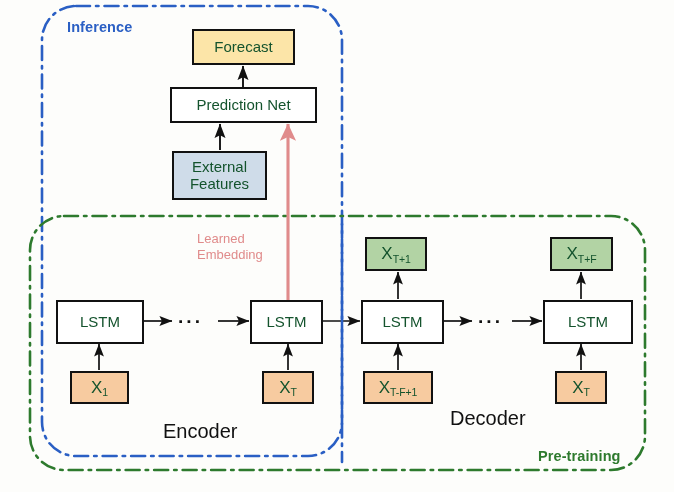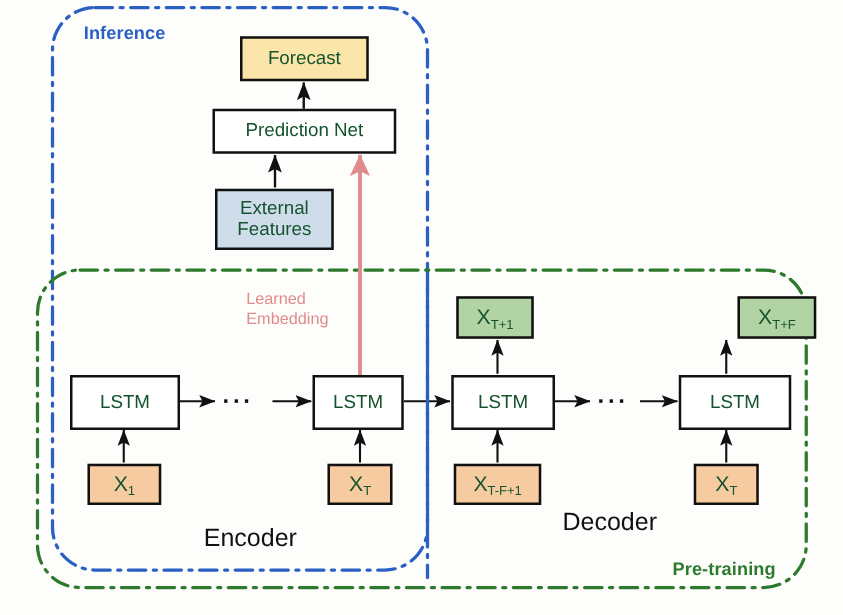--- a/index.html
+++ b/index.html
@@ -192,21 +192,21 @@
   </div>
 
   <div class="node" style="left:361px; top:300px; width:83px; height:44px;">LSTM</div>
 
   <div class="node inputbox" style="left:363px; top:371px; width:70px; height:33px;align-items:center;">
     <span class="var"><span>X</span><sub>T-F+1</sub></span>
   </div>
 
   <div class="ellipsis" style="left:478px; top:312px;">···</div>
 
-  <div class="node outputbox" style="left:550px; top:237px; width:63px; height:34px;margin-left:40px;">
+  <div class="node outputbox" style="left:550px; top:237px; width:63px; height:34px;">
     <span class="var"><span>X</span><sub>T+F</sub></span>
   </div>
 
   <div class="node" style="left:543px; top:300px; width:90px; height:44px;">LSTM</div>
 
   <div class="node inputbox" style="left:555px; top:371px; width:52px; height:33px;">
     <span class="var"><span>X</span><sub>T</sub></span>
   </div>
 
   <div class="plain-label" style="left:450px; top:407px;">Decoder</div>

